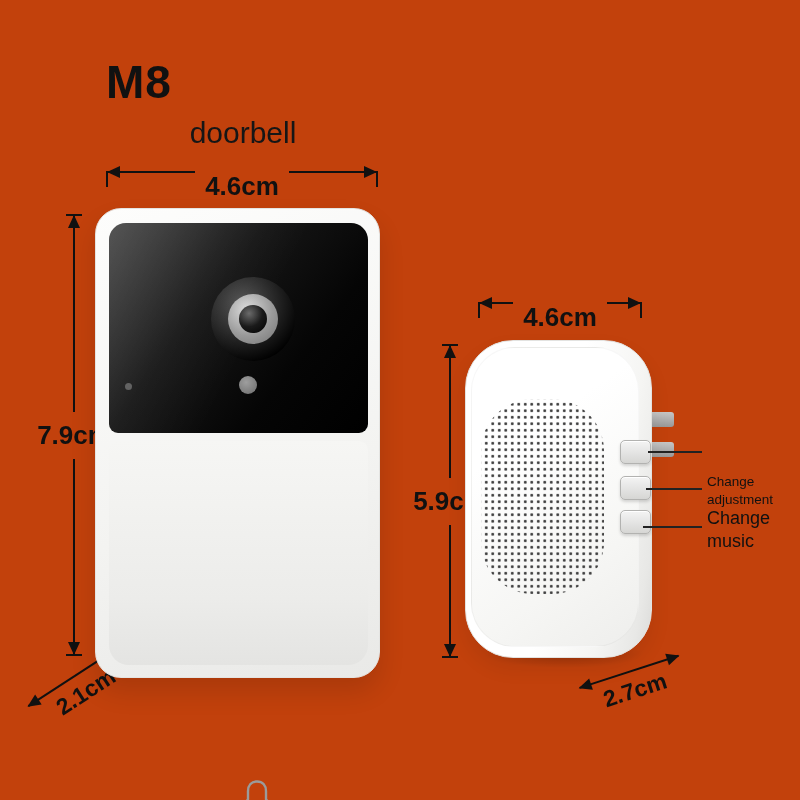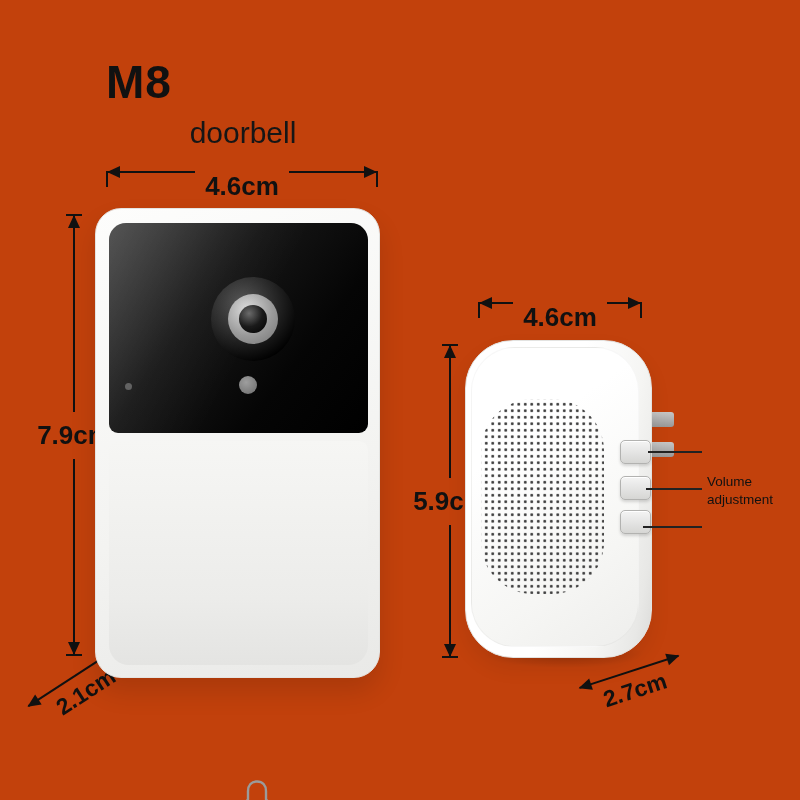--- a/index.html
+++ b/index.html
@@ -171,15 +171,16 @@
     </div>
     <div class="cbtn" style="top:100px;"></div>
     <div class="cbtn" style="top:136px;"></div>
     <div class="cbtn" style="top:170px;"></div>
   </div>
 
   <div class="cline" style="left:648px; top:451px; width:54px;"></div>
   <div class="cline" style="left:646px; top:488px; width:56px;"></div>
   <div class="cline" style="left:643px; top:526px; width:59px;"></div>
 
-  <div class="co co2">Volume adjustment</div>
+  <div class="co co2">Change adjustment</div>
+  <div class="co co3">Change music</div>
 
 </div>
 
 </body></html>

